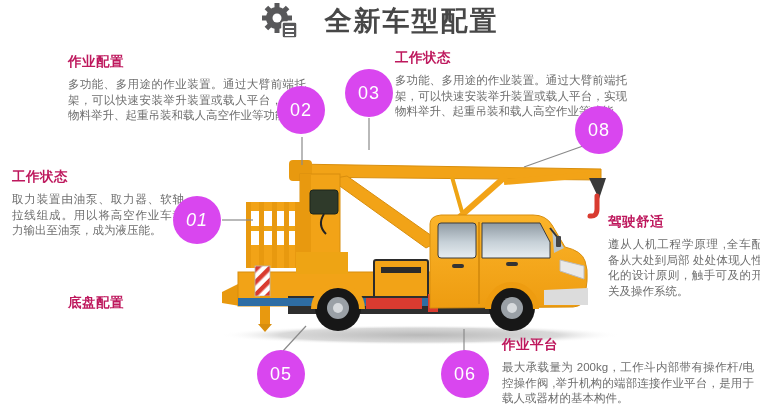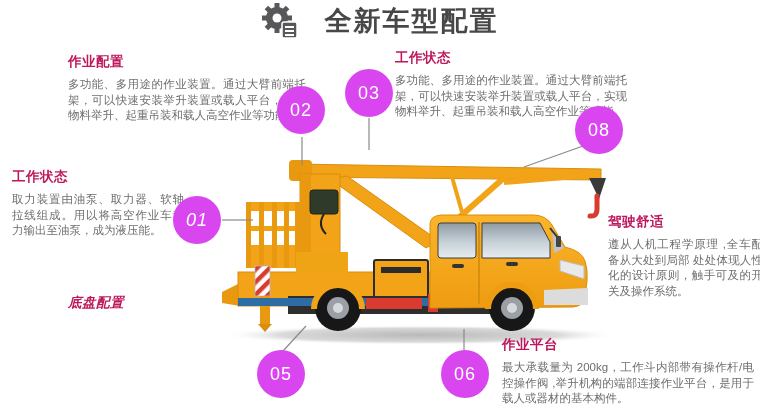--- a/index.html
+++ b/index.html
@@ -23,21 +23,21 @@
     letter-spacing:.5px;
   }
   .sec-body{
     font-size:11.5px;color:#6e6e6e;line-height:15.5px;text-align:justify;
     margin:0;
   }
   .s1{left:68px;top:53px;width:238px;}
   .s2{left:395px;top:49px;width:232px;}
   .s3{left:12px;top:168px;width:172px;}
   .s4{left:608px;top:213px;width:155px;}
-  .s5{left:68px;top:294px;width:200px;font-style:italic;}
+  .s5{left:68px;top:294px;width:200px;}
   .s6{left:495px;top:336px;width:252px;margin-left:7px;}
   
   .marker{
     position:absolute;width:48px;height:48px;border-radius:50%;
     background:#d946ef;color:#ffffff;display:flex;align-items:center;
     justify-content:center;font-size:18px;letter-spacing:1px;
   }
   .m1{left:173px;top:196px;font-style:italic;}
   .m2{left:277px;top:86px;}
   .m3{left:345px;top:69px;}

